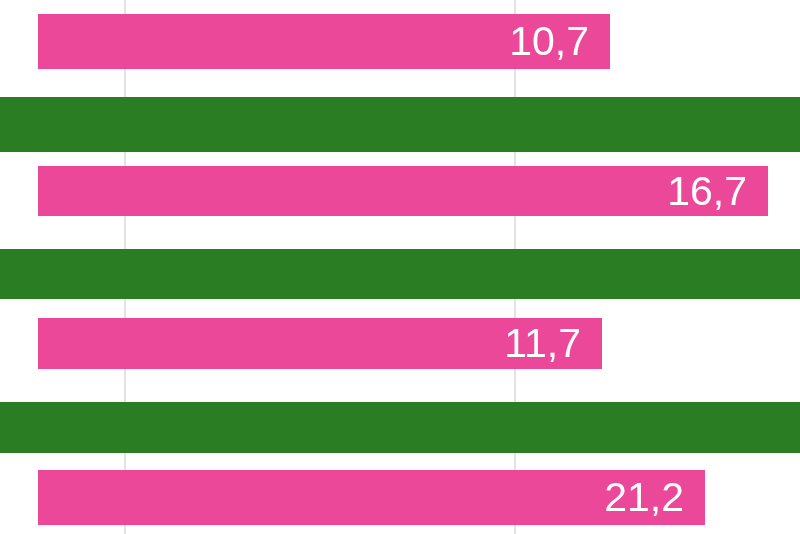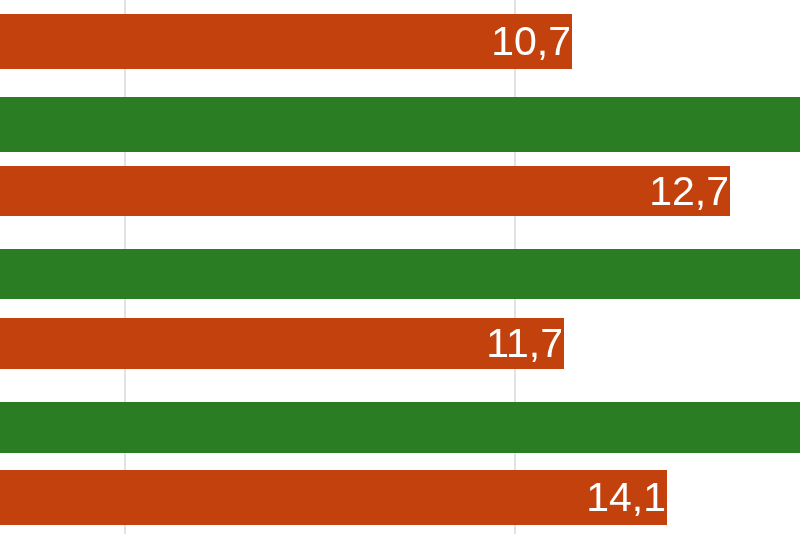--- a/index.html
+++ b/index.html
@@ -46,22 +46,23 @@
   }
   .bar {
     position: absolute;
     left: 0;
     display: flex;
     align-items: center;
     justify-content: flex-end;
     box-sizing: border-box;
   }
   .bar.blue {
-    background: #c2410c;
-    padding-right: 1px;
+    background: #ec4899;
+    padding-right: 21px;
+    margin-left: 38px;
   }
   .bar.green {
     background: #2b7d23;
   }
   .bar-label {
     color: #ffffff;
     font-family: "Liberation Sans", sans-serif;
     font-size: 41px;
     line-height: 1;
     font-weight: 400;
@@ -83,33 +84,33 @@
 
     <div class="bar blue" style="top:14px; height:55px; width:572px;">
       <span class="bar-label">10,7</span>
     </div>
 
     <div class="bar green" style="top:97px; height:55px; width:800px;">
       <span class="bar-label"></span>
     </div>
 
     <div class="bar blue" style="top:166px; height:50px; width:730px;">
-      <span class="bar-label">12,7</span>
+      <span class="bar-label">16,7</span>
     </div>
 
     <div class="bar green" style="top:249px; height:50px; width:800px;">
       <span class="bar-label"></span>
     </div>
 
     <div class="bar blue" style="top:318px; height:51px; width:564px;">
       <span class="bar-label">11,7</span>
     </div>
 
     <div class="bar green" style="top:402px; height:51px; width:800px;">
       <span class="bar-label"></span>
     </div>
 
     <div class="bar blue" style="top:470px; height:55px; width:667px;">
-      <span class="bar-label">14,1</span>
+      <span class="bar-label">21,2</span>
     </div>
 
   </div>
 </div>
 
 </body></html>

